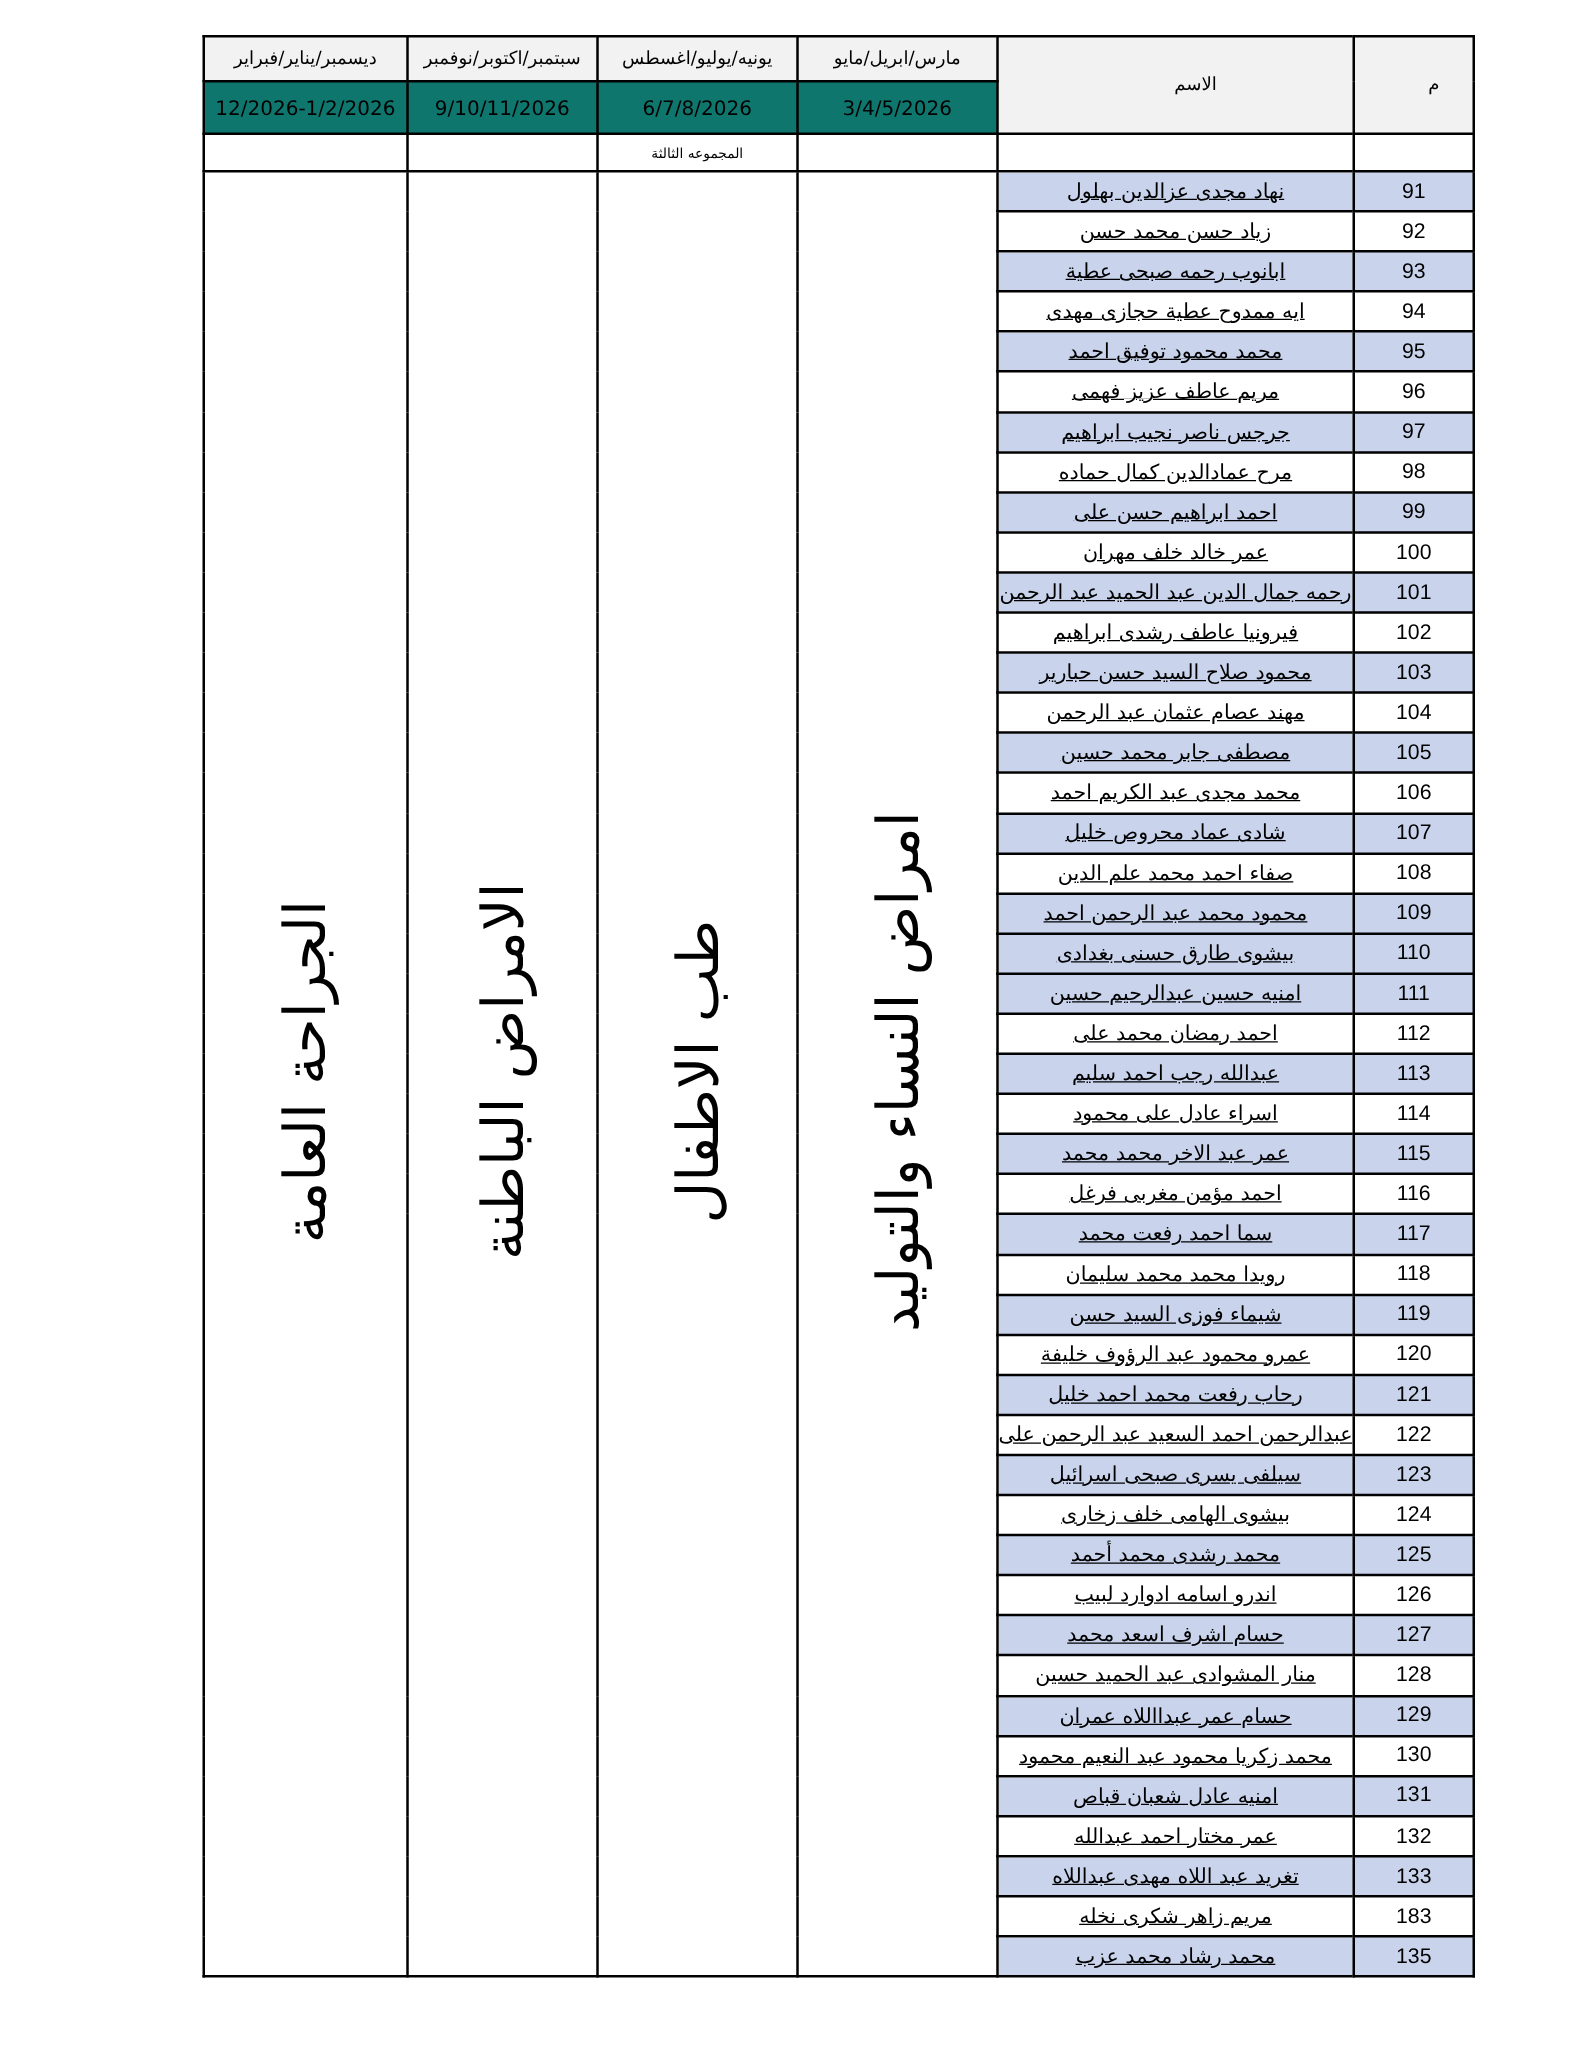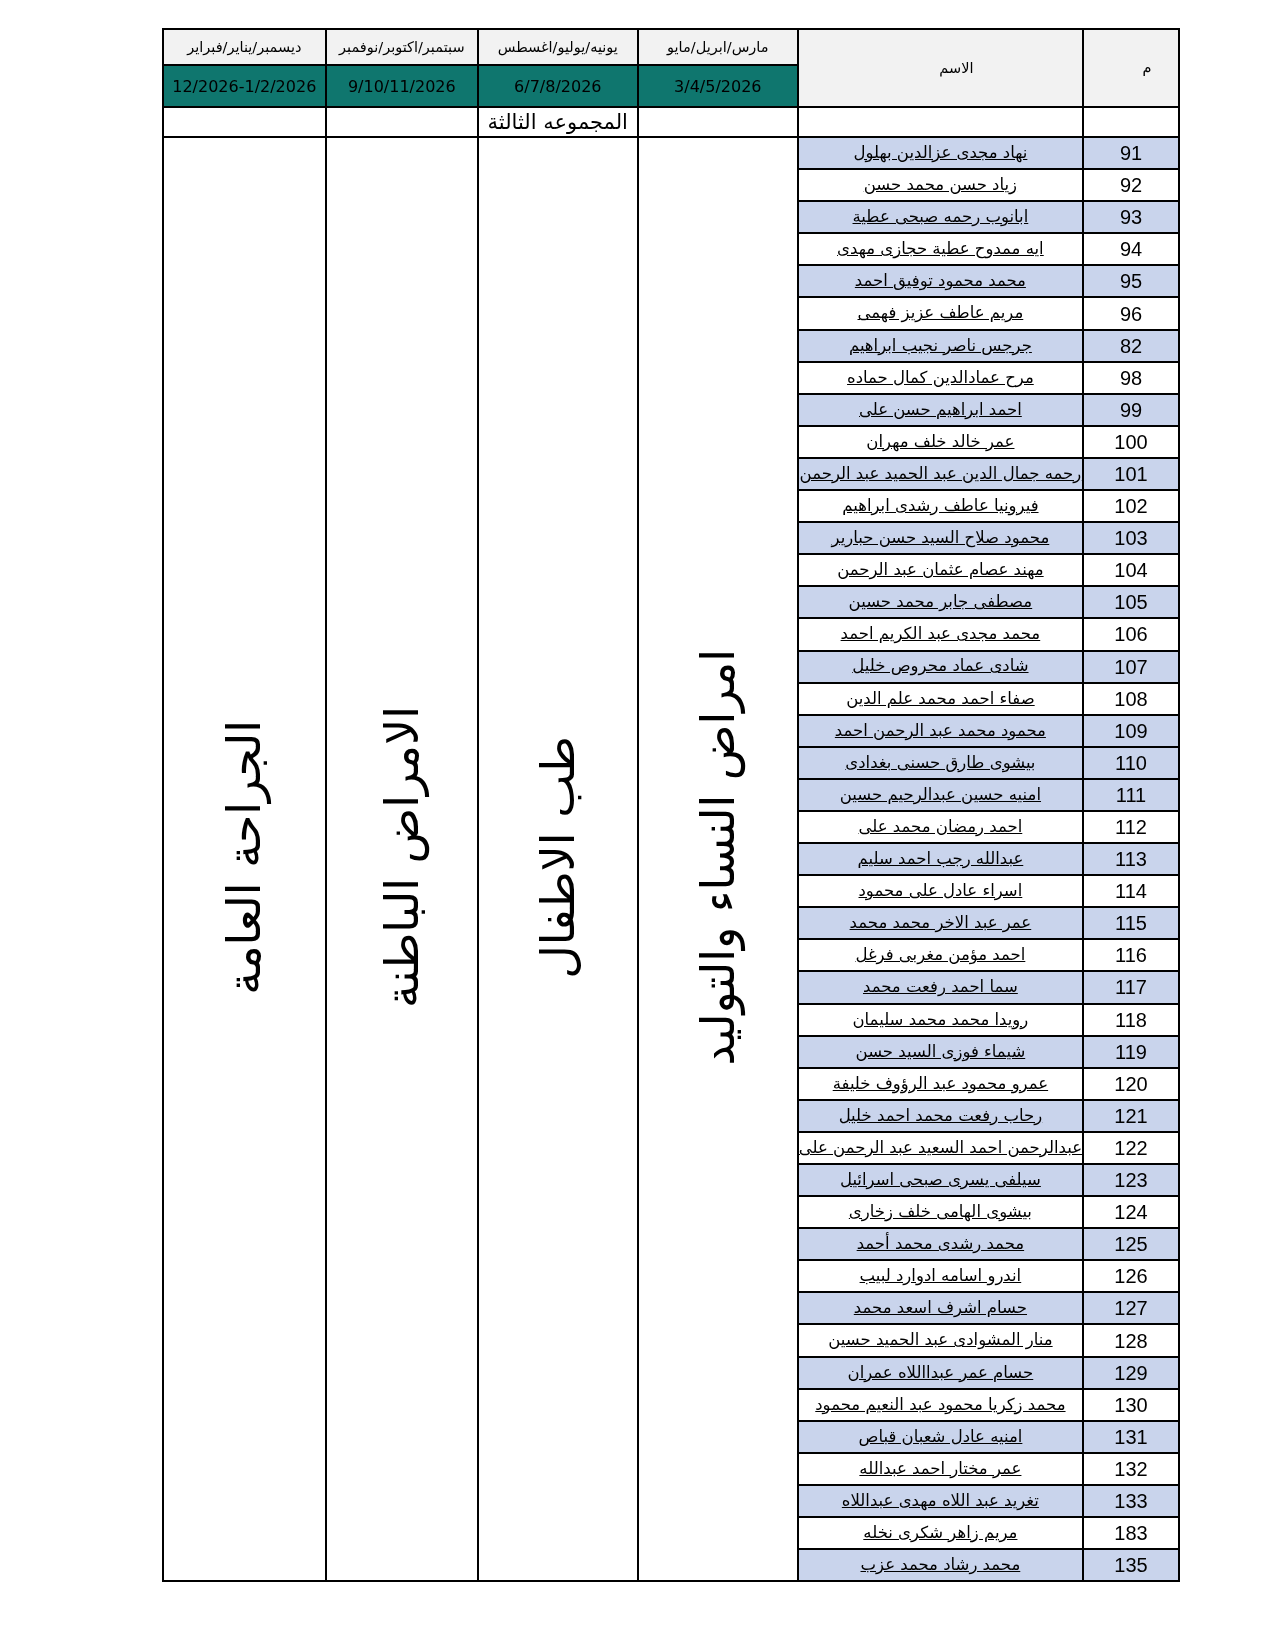--- a/index.html
+++ b/index.html
@@ -62,21 +62,21 @@
     padding-left: 32px;
   }
   .cell-m {
     font-size: 16px;
   }
   .cell-name {
     font-size: 17px;
   }
   .group-row td {
     height: 28px;
-    font-size: 21px;
+    font-size: 11px;
     background: #ffffff;
   }
   .group-row td.blank { border-top: 2px solid #000; }
 
   
   tr.data-row td {
     height: 30.1px;
     font-size: 16.5px;
     line-height: 1.1;
   }
@@ -84,21 +84,21 @@
     font-size: 16.5px;
     white-space: nowrap;
     overflow: hidden;
     text-decoration: underline;
   }
   tr.data-row.shaded td.name,
   tr.data-row.shaded td.num {
     background: #c9d4ec;
   }
   tr.data-row td.num {
-    font-size: 20px;
+    font-size: 17px;
     font-family: "Liberation Sans", sans-serif;
   }
 
   
   td.vert {
     vertical-align: middle;
     text-align: center;
     padding: 0;
   }
   .vert-inner {
@@ -179,21 +179,21 @@
         </tr>
       <tr class="data-row shaded">
           <td class="num">95</td>
           <td class="name">محمد محمود توفيق احمد</td>
         </tr>
       <tr class="data-row">
           <td class="num">96</td>
           <td class="name">مريم عاطف عزيز فهمى</td>
         </tr>
       <tr class="data-row shaded">
-          <td class="num">82</td>
+          <td class="num">97</td>
           <td class="name">جرجس ناصر نجيب ابراهيم</td>
         </tr>
       <tr class="data-row">
           <td class="num">98</td>
           <td class="name">مرح عمادالدين كمال حماده</td>
         </tr>
       <tr class="data-row shaded">
           <td class="num">99</td>
           <td class="name">احمد ابراهيم حسن على</td>
         </tr>

